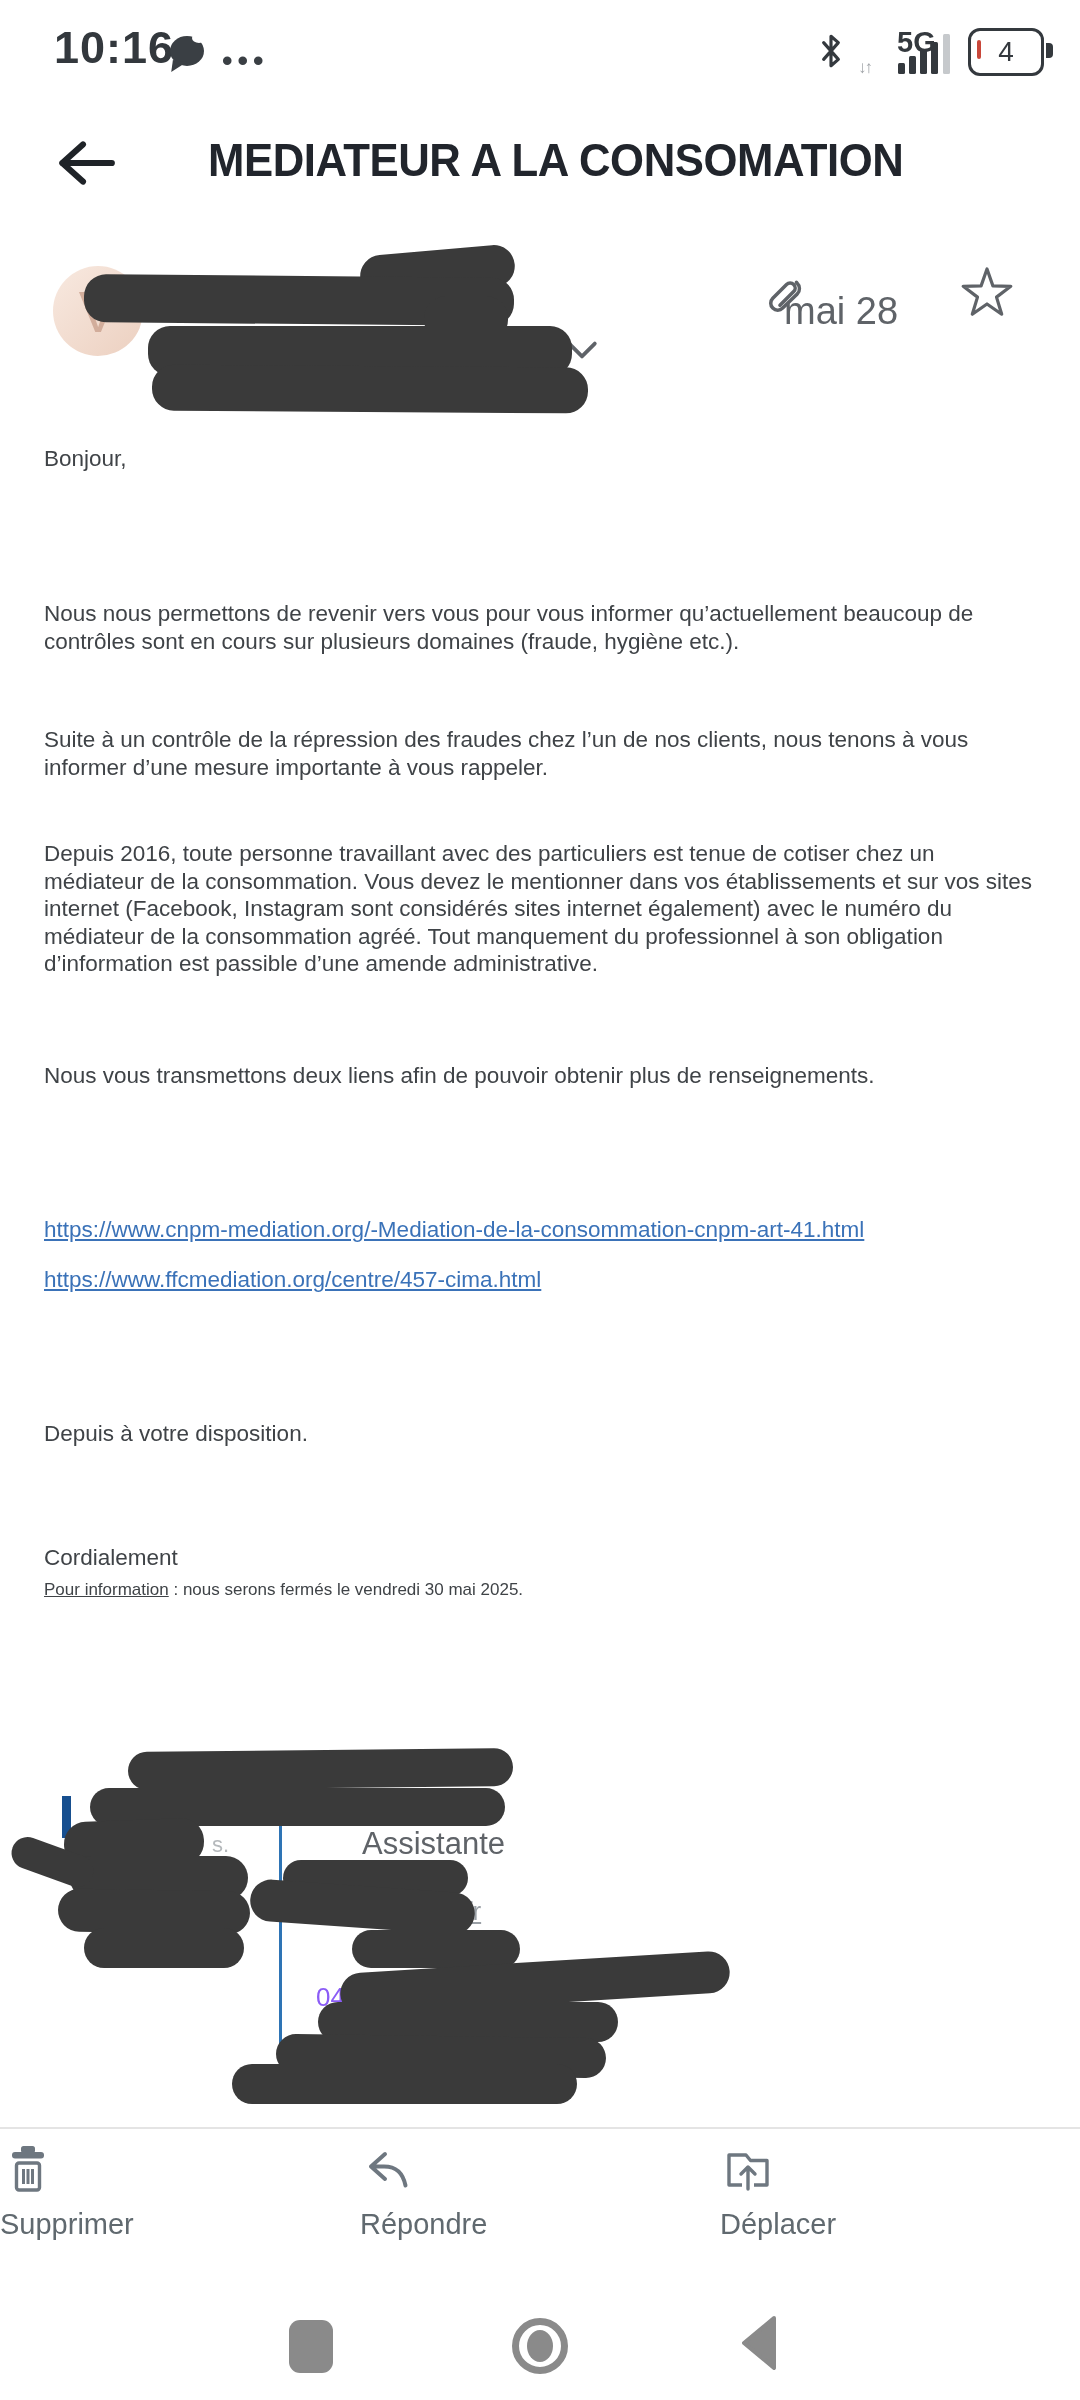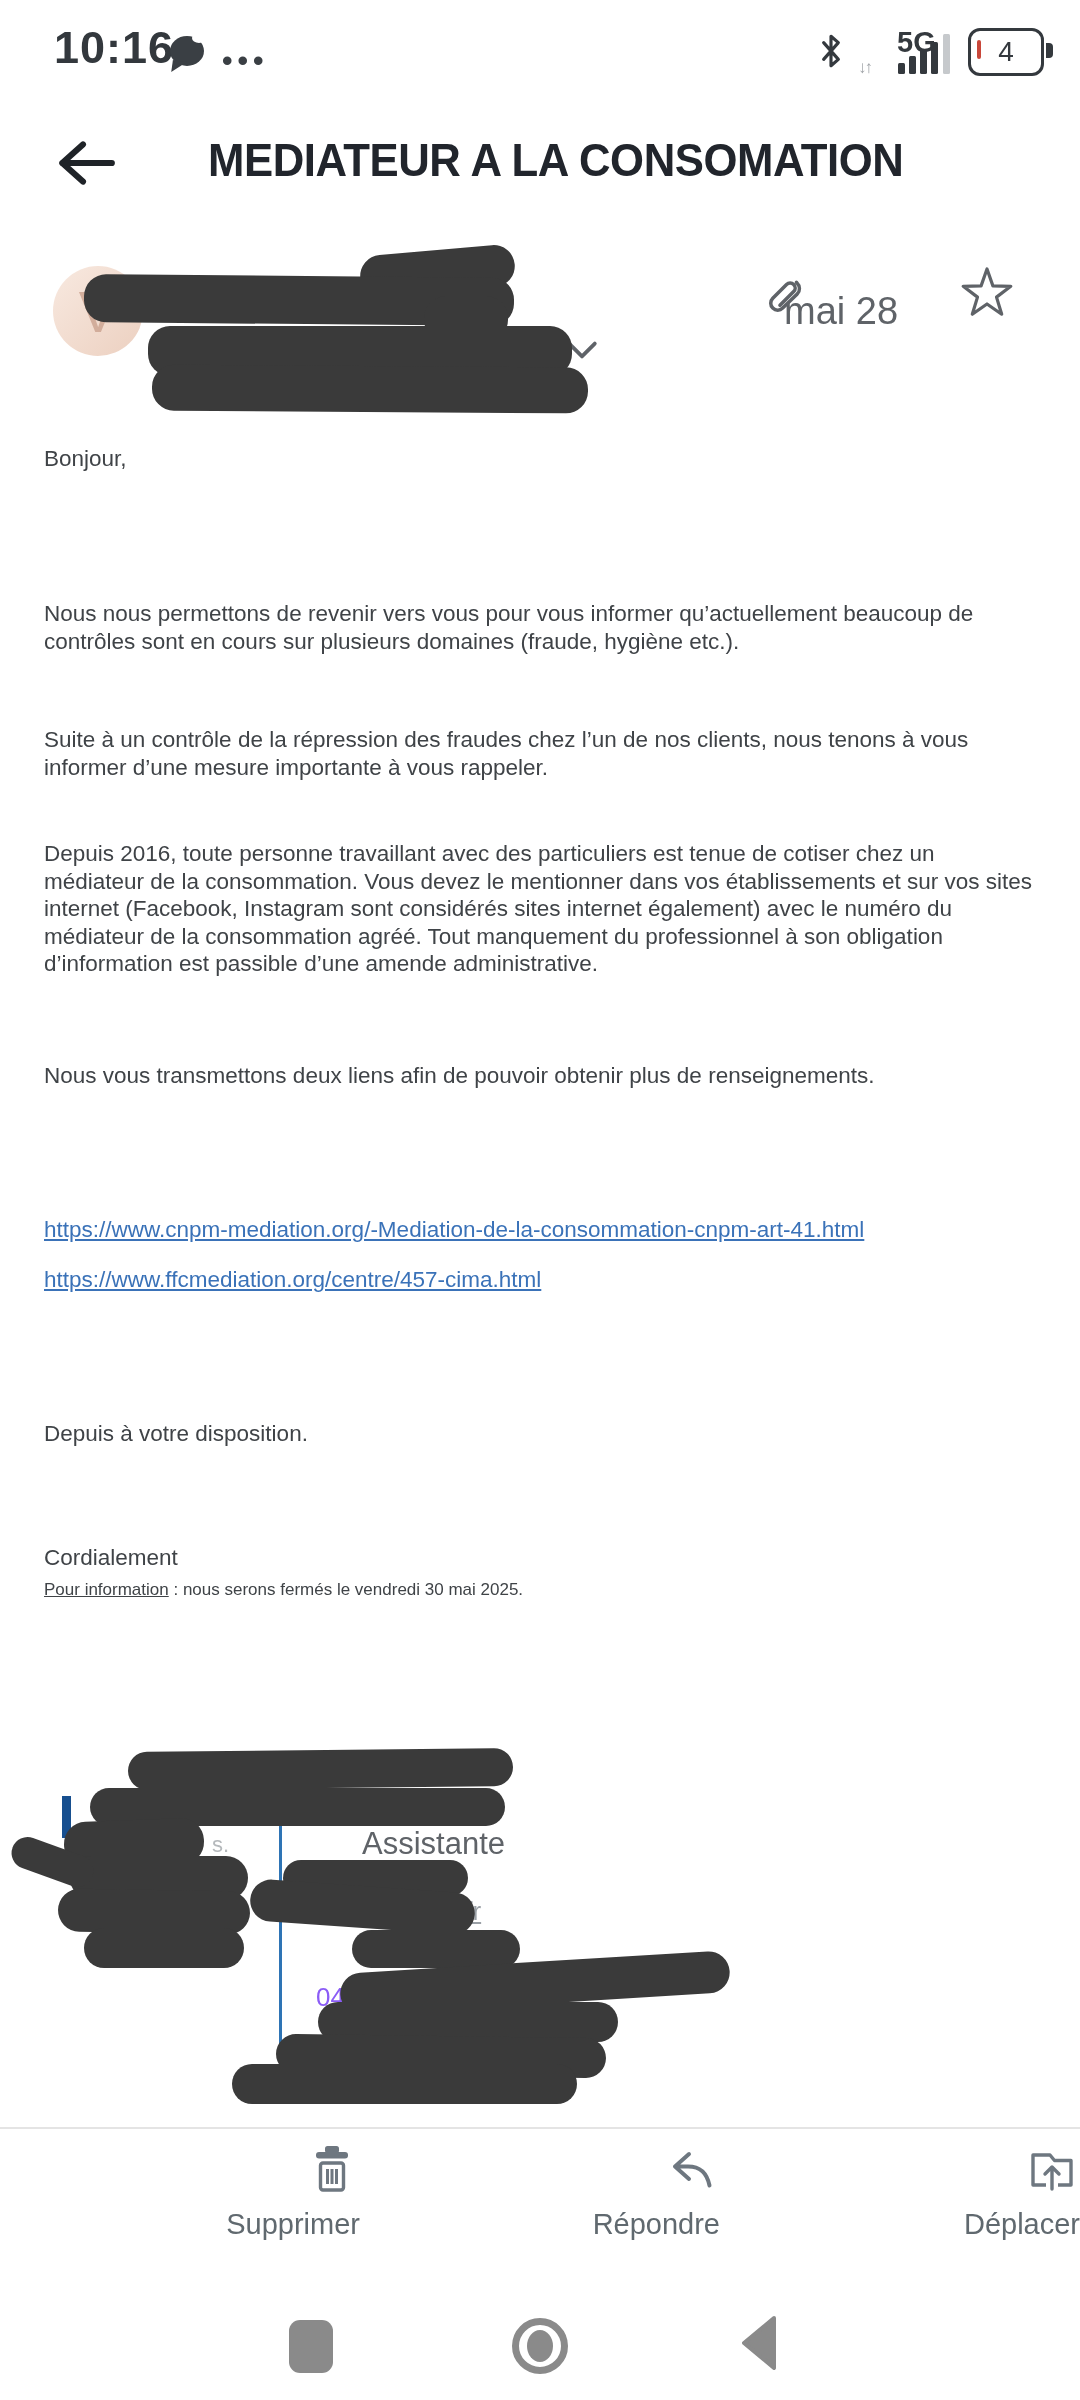--- a/index.html
+++ b/index.html
@@ -49,21 +49,21 @@
   .underl{text-decoration:underline;}
   
   .sig-vline{left:279px;top:1752px;width:3px;height:312px;background:#2e74b5;z-index:1;}
   .sig-role{left:362px;top:1826px;font-size:31px;color:#5f6368;z-index:2;}
   .sigfrag{z-index:2;color:#9aa0a6;font-size:26px;}
   .logo-bar{left:62px;top:1796px;width:9px;height:42px;background:#174f8f;z-index:1;}
   .logo-ring{left:80px;top:1852px;width:26px;height:26px;border:6px solid #2f7bc3;border-radius:50%;z-index:1;}
   
   .ab-divider{left:0;top:2127px;width:1080px;height:1.5px;background:#e4e4e4;}
   .actionbar{left:0;top:2142px;width:1080px;height:150px;display:flex;}
-  .ab-item{flex:1;display:flex;flex-direction:column;align-items:flex-end;}
+  .ab-item{flex:1;display:flex;flex-direction:column;align-items:flex-start;}
   .ab-item svg{display:block;}
   .ab-label{margin-top:10px;font-size:29px;color:#60696f;}
   
   .nav-recents{left:289px;top:2320px;width:44px;height:53px;background:#8a8a8a;border-radius:11px;}
   .nav-home{left:512px;top:2318px;width:42px;height:42px;border:7px solid #8a8a8a;border-radius:50%;}
   .nav-home::after{content:"";position:absolute;left:8px;top:5px;width:26px;height:32px;background:#8a8a8a;border-radius:50%;}
   .nav-back{left:742px;top:2316px;}
 </style>
 </head>
 <body>

